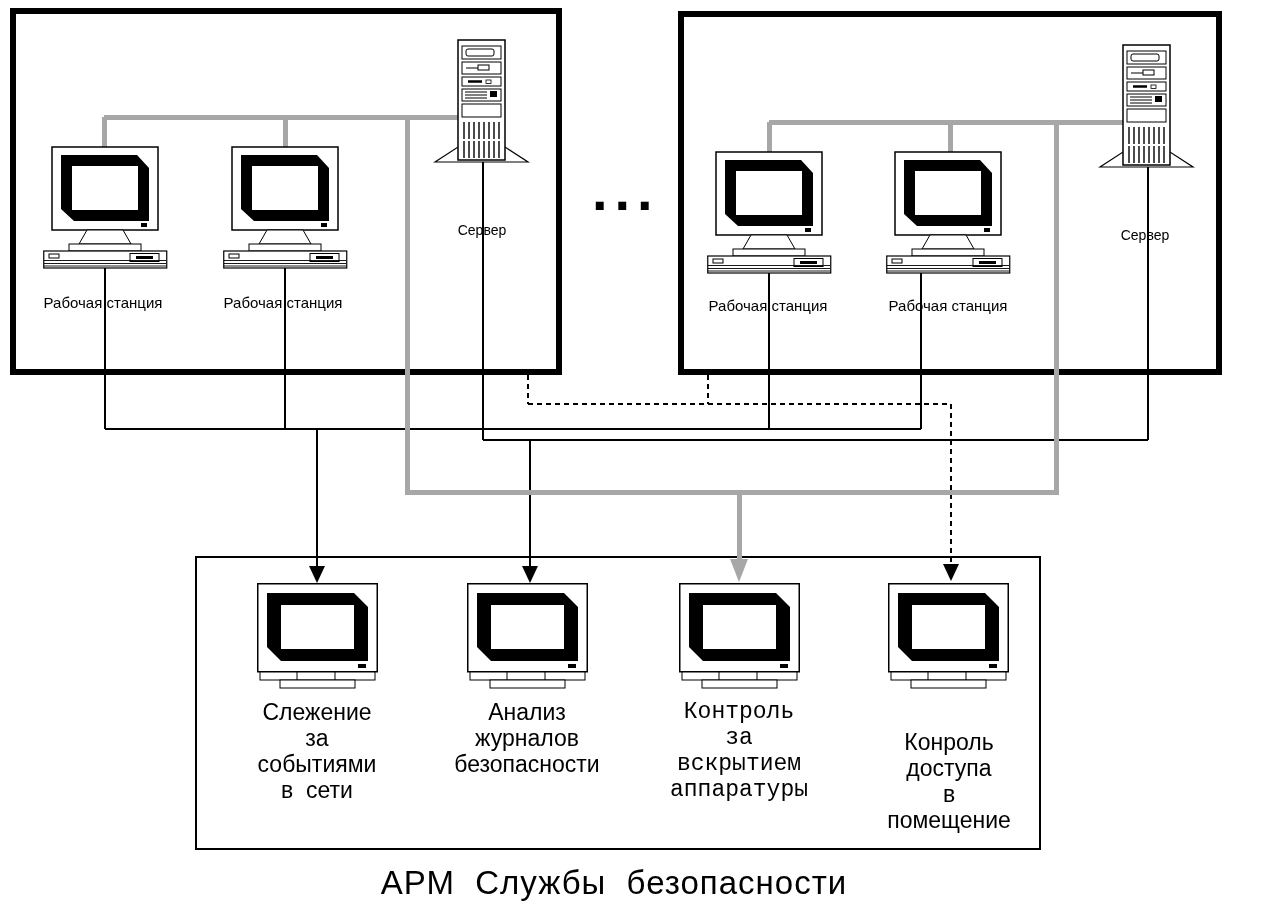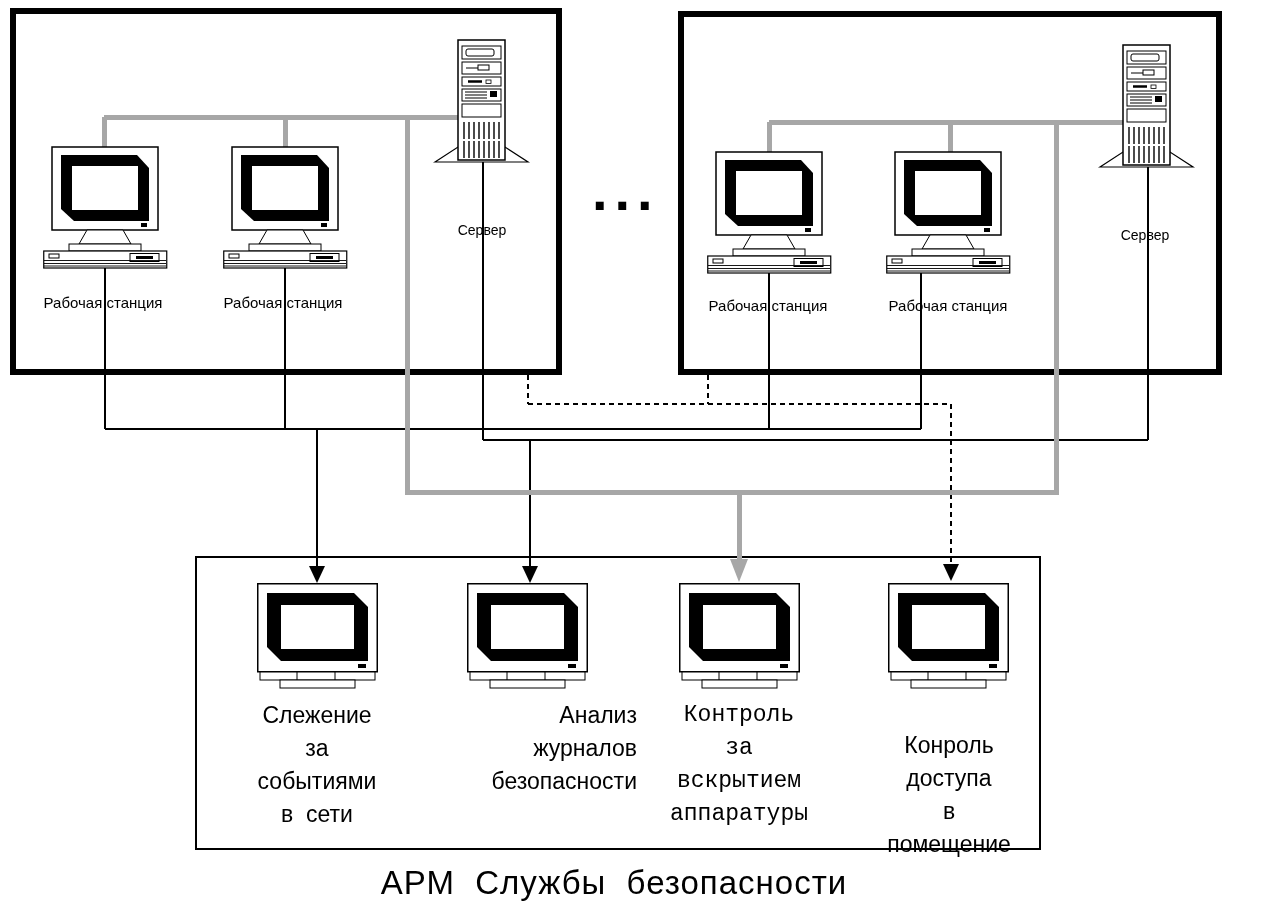--- a/index.html
+++ b/index.html
@@ -2,21 +2,21 @@
 <html><head>
 <meta charset="utf-8">
 <style>
   html,body{margin:0;padding:0;background:#fff;}
   #stage{position:relative;width:1267px;height:918px;background:#fff;overflow:hidden;
          font-family:"Liberation Sans",sans-serif;color:#000;}
   #diagram-svg{position:absolute;left:0;top:0;}
   .lbl{position:absolute;text-align:center;line-height:1.25;white-space:nowrap;}
   .ws-label{font-size:15px;top:278px;width:170px;margin-top:16px;}
   .srv-label{font-size:14px;width:110px;margin-top:40px;}
-  .term-label{font-size:23px;line-height:33px;white-space:pre-line;width:240px;top:699px;}
+  .term-label{font-size:23px;line-height:26px;white-space:pre-line;width:240px;top:699px;}
   .caption{font-size:33px;top:862px;left:298px;width:632px;letter-spacing:1px;}
   .dots{font-size:56px;line-height:56px;letter-spacing:7px;font-weight:bold;
         top:163px;left:592px;width:80px;text-align:left;}
 </style>
 </head>
 <body>
 
 <div id="stage">
 
   <svg id="diagram-svg" width="1267" height="918" viewBox="0 0 1267 918">
@@ -128,21 +128,21 @@
 
   <div class="lbl srv-label" style="left:427px;top:182px;">Сервер</div>
   <div class="lbl srv-label" style="left:1090px;top:187px;">Сервер</div>
 
   <div class="lbl dots">...</div>
 
   <div class="lbl term-label" style="left:197px;">Слежение
 за
 событиями
 в&nbsp;&nbsp;сети</div>
-  <div class="lbl term-label" style="left:397px;text-align:right;">Анализ
+  <div class="lbl term-label" style="left:407px;">Анализ
 журналов
 безопасности</div>
   <div class="lbl term-label" style="left:619px;font-family:Liberation Mono, monospace;">Контроль
 за
 вскрытием
 аппаратуры</div>
   <div class="lbl term-label" style="left:829px;margin-top:30px;">Конроль
 доступа
 в
 помещение</div>

